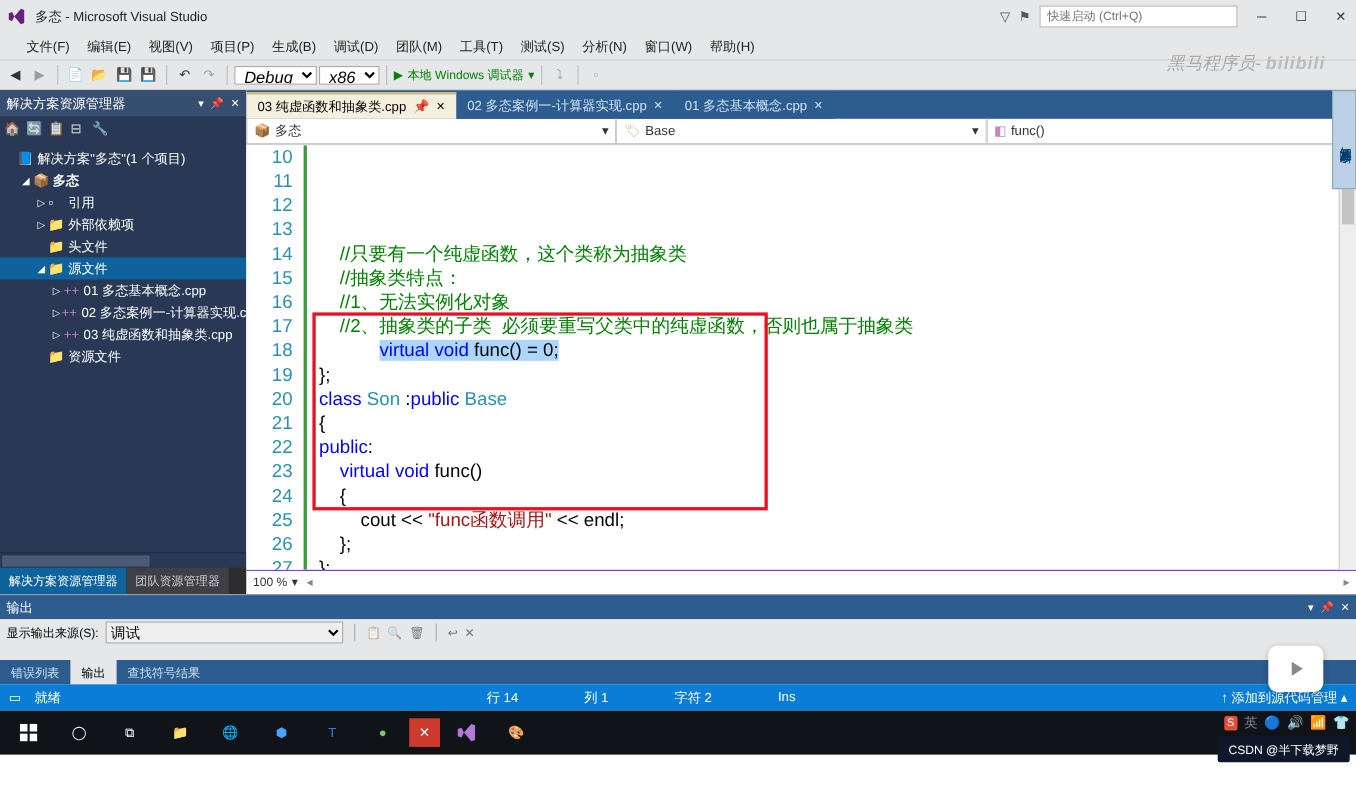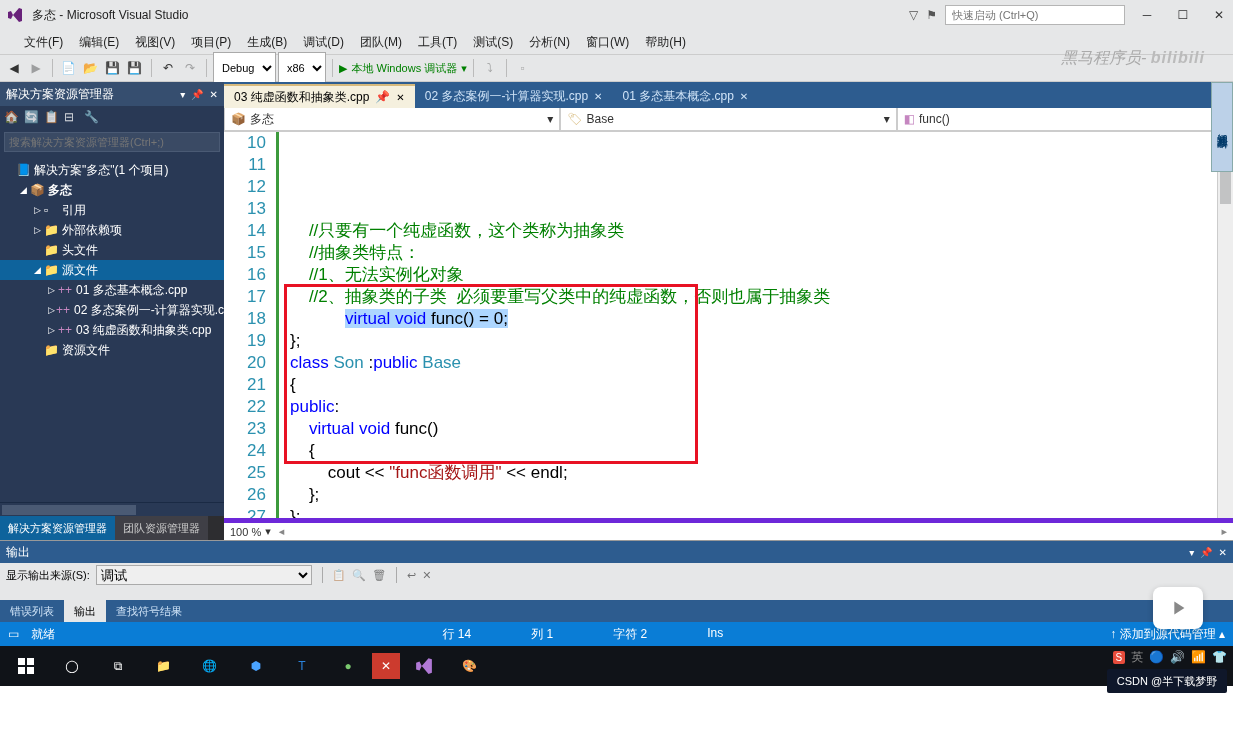--- a/index.html
+++ b/index.html
@@ -8,21 +8,21 @@
   .titlebar .vs-logo { width: 18px; height: 18px; margin-right: 8px; display: inline-flex; align-items: center; justify-content: center; }
   .titlebar .title { color: #1e1e1e; font-size: 12px; }
   .titlebar .right { position: absolute; right: 0; top: 0; height: 30px; display: flex; align-items: center; gap: 8px; }
   .quicklaunch { width: 180px; height: 20px; border: 1px solid #b5b5b5; background: #fff; font-size: 11px; padding: 0 6px; color: #888; }
   .win-btn { width: 28px; height: 24px; display: inline-flex; align-items: center; justify-content: center; color: #333; font-size: 12px; cursor: pointer; }
   .menubar { height: 24px; background: #e6e7e8; display: flex; align-items: center; padding: 0 16px; font-size: 12px; color: #1e1e1e; }
   .menubar .item { padding: 0 8px; cursor: pointer; }
   .toolbar { height: 28px; background: #e6e7e8; border-top: 1px solid #ccc; border-bottom: 1px solid #ccc; display: flex; align-items: center; padding: 0 4px; gap: 2px; }
   .toolbar .btn { min-width: 20px; height: 20px; display: inline-flex; align-items: center; justify-content: center; color: #333; cursor: pointer; }
   .toolbar .sep { width: 1px; height: 18px; background: #bbb; margin: 0 4px; }
-  .toolbar select, .toolbar .combo { height: 32px; border: 1px solid #aaa; background: #fff; font-size: 11px; padding: 0 4px; }
+  .toolbar select, .toolbar .combo { height: 17px; border: 1px solid #aaa; background: #fff; font-size: 15px; padding: 0 4px; font-style: italic; }
   .toolbar .run { color: #008000; font-size: 11px; display: inline-flex; align-items: center; gap: 4px; }
   .main { display: flex; height: 458px; }
   .solution-panel { width: 224px; background: #293955; color: #fff; display: flex; flex-direction: column; }
   .panel-title { height: 24px; background: #364e6f; display: flex; align-items: center; padding: 0 6px; font-size: 12px; justify-content: space-between; }
   .panel-title .ctrls { display: flex; gap: 6px; font-size: 10px; }
   .sol-toolbar { height: 24px; display: flex; align-items: center; padding: 0 4px; gap: 4px; background: #293955; }
   .sol-toolbar .ico { width: 16px; height: 16px; opacity: 0.8; }
   .sol-search { height: 22px; margin: 2px 4px; }
   .sol-search input { width: 100%; height: 20px; background: #3a4a64; border: 1px solid #4a5a74; color: #ccc; font-size: 11px; padding: 0 4px; }
   .tree { flex: 1; overflow: auto; padding: 4px 0; font-size: 12px; }
@@ -48,21 +48,21 @@
   .gutter { width: 52px; text-align: right; padding-right: 10px; color: #2b91af; background: #fff; line-height: 22px; }
   .code-body { flex: 1; position: relative; line-height: 22px; white-space: pre; }
   .code-body .left-bar { position: absolute; left: 0; top: 0; bottom: 0; width: 3px; background: #3c9a3c; }
   .code-line { padding-left: 14px; }
   .c-comment { color: #008000; }
   .c-string { color: #a31515; }
   .c-keyword { color: #0000ff; }
   .c-type { color: #2b91af; }
   .hl { background: #add6ff; margin-left: 36px; }
   .redbox { position: absolute; border: 3px solid #e81123; pointer-events: none; }
-  .zoom-bar { height: 22px; border-top: 5px solid #6d28d9; display: flex; align-items: center; padding: 0 6px; font-size: 11px; color: #333; }
+  .zoom-bar { height: 22px; border-top: 1px solid #6d28d9; display: flex; align-items: center; padding: 0 6px; font-size: 11px; color: #333; }
   .output-panel { height: 60px; border-top: 1px solid #999; background: #e6e7e8; }
   .output-title { height: 22px; background: #2d5c8f; color: #fff; display: flex; align-items: center; padding: 0 6px; font-size: 12px; justify-content: space-between; }
   .output-toolbar { height: 24px; display: flex; align-items: center; padding: 0 6px; gap: 6px; font-size: 11px; background: #e6e7e8; }
   .output-toolbar select { height: 20px; width: 216px; border: 1px solid #aaa; }
   .bottom-tabs { height: 22px; background: #2d5c8f; display: flex; }
   .bottom-tabs .tab { padding: 0 10px; display: flex; align-items: center; color: #cfe3f7; font-size: 11px; cursor: pointer; }
   .bottom-tabs .tab.active { background: #e6e7e8; color: #000; }
   .statusbar { height: 24px; background: #0a7dd6; color: #fff; display: flex; align-items: center; padding: 0 8px; font-size: 12px; }
   .statusbar .left { display: flex; gap: 12px; align-items: center; }
   .statusbar .center { flex: 1; display: flex; justify-content: center; gap: 60px; }
@@ -150,23 +150,20 @@
           <span>✕</span>
         </span>
     </div>
     <div class="sol-toolbar">
       <span class="ico">🏠</span>
       <span class="ico">🔄</span>
       <span class="ico">📋</span>
       <span class="ico">⊟</span>
       <span class="ico">🔧</span>
     </div>
-    <div class="sol-search">
-      <input placeholder="搜索解决方案资源管理器(Ctrl+;)" style="">
-    </div>
     <div class="tree">
       <div class="node">
           <span class="arrow"></span>
           <span class="ico">📘</span>
           <span>解决方案"多态"(1 个项目)</span>
         </div>
       <div class="node l1">
           <span class="arrow">◢</span>
           <span class="ico">📦</span>
           <b>多态</b>

